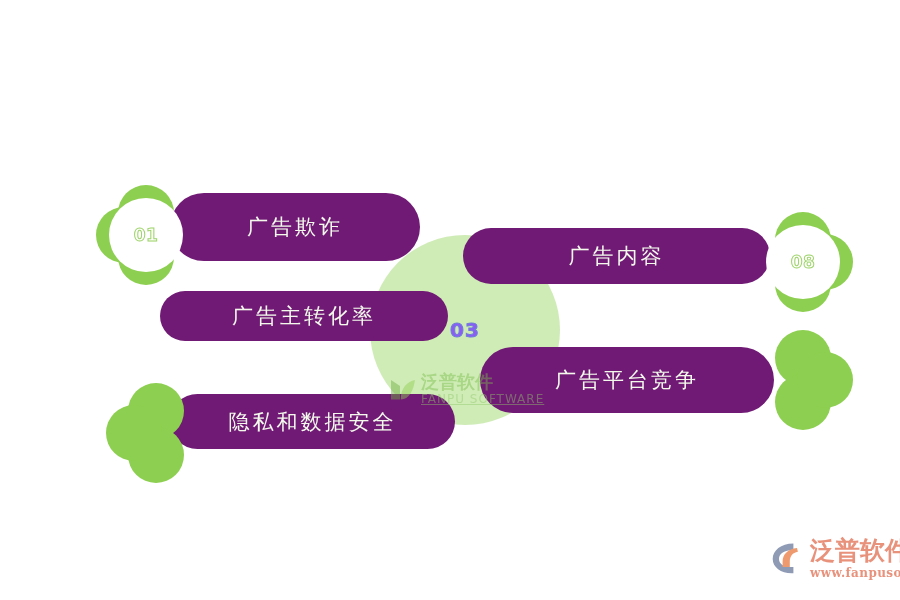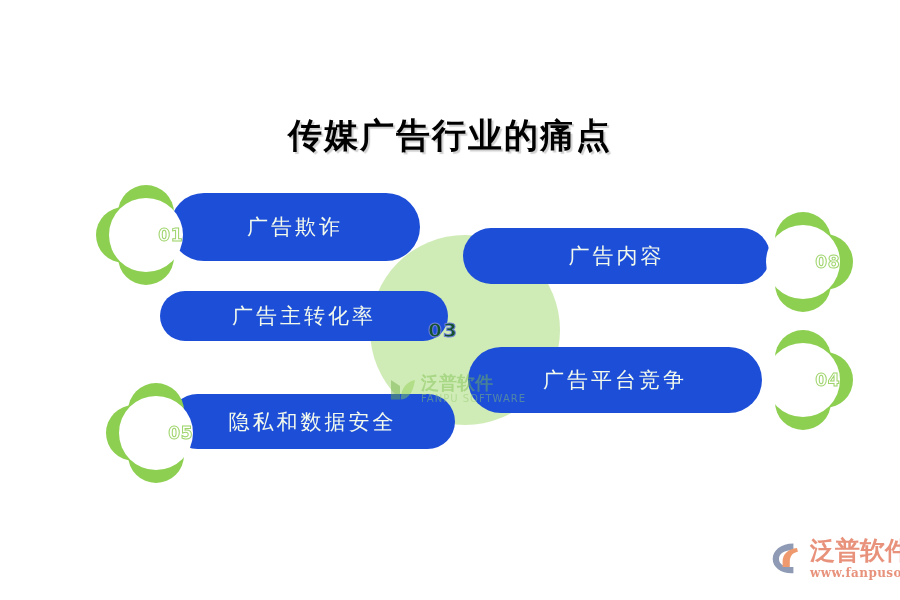--- a/index.html
+++ b/index.html
@@ -41,42 +41,42 @@
     position: absolute;
     left: 370px;
     top: 235px;
     width: 190px;
     height: 190px;
     border-radius: 50%;
     background: rgba(141, 207, 80, 0.42);
   }
   #center-number {
     position: absolute;
-    left: 348px;
+    left: 370px;
     top: 235px;
     width: 190px;
     height: 190px;
     display: flex;
     align-items: center;
     justify-content: center;
     font-family: "DejaVu Sans", sans-serif;
     font-size: 20px;
     font-weight: bold;
-    color: #14532d;
+    color: #8b5cf6;
     -webkit-text-stroke: 1px #6f7fd8;
     letter-spacing: 1px;
   }
 
   
   .row {
     position: absolute;
   }
   .bar {
     position: absolute;
-    background: #1d4ed8;
+    background: #701a75;
     border-radius: 34px;
     display: flex;
     align-items: center;
     box-sizing: border-box;
   }
   .bar-label {
     font-family: "DejaVu Serif", "Liberation Serif", serif;
     font-size: 21px;
     color: #f3faec;
     letter-spacing: 3px;
@@ -103,21 +103,21 @@
   .flower-core {
     position: absolute;
     left: 11px;
     top: 11px;
     width: 74px;
     height: 74px;
     border-radius: 50%;
     background: #ffffff;
     display: flex;
     align-items: center;
-    justify-content: flex-end;
+    justify-content: center;
   }
   .flower-number {
     font-family: "DejaVu Sans", sans-serif;
     font-size: 17px;
     font-weight: bold;
     color: #ffffff;
     -webkit-text-stroke: 1px #9ed46a;
     letter-spacing: 0.5px;
   }
 
@@ -147,25 +147,26 @@
   #center-watermark .wm-cn {
     font-family: "DejaVu Sans", sans-serif;
     font-size: 18px;
     font-weight: bold;
     color: #7bbf4a;
     letter-spacing: 0px;
     white-space: nowrap;
   }
   #center-watermark .wm-en {
     font-family: "DejaVu Sans", sans-serif;
-    font-size: 10px;
+    font-size: 12px;
     color: #8fc96a;
     letter-spacing: 1px;
     margin-top: 2px;
     white-space: nowrap;
+    text-decoration: underline;
   }
 
   
   #corner-logo {
     position: absolute;
     left: 770px;
     top: 538px;
     display: flex;
     align-items: flex-start;
   }
@@ -197,21 +198,20 @@
     letter-spacing: 0.4px;
     margin-top: 4px;
     white-space: nowrap;
   }
 </style>
 </head>
 <body>
 
 <div id="canvas">
 
-  <div id="page-title">传媒广告行业的痛点</div>
 
   <div id="center-circle"></div>
 
   <div class="row">
     <div class="bar" style="left:170px; top:193px; width:250px; height:68px;">
       <span class="bar-label">广告欺诈</span>
     </div>
     <div class="flower" style="left:98px; top:187px;">
       <div class="petal top"></div>
       <div class="petal bottom"></div>
@@ -237,44 +237,38 @@
   </div>
 
   <div class="row">
     <div class="bar" style="left:160px; top:291px; width:288px; height:50px;">
       <span class="bar-label">广告主转化率</span>
     </div>
   </div>
   <div id="center-number">03</div>
 
   <div class="row">
-    <div class="bar" style="left:468px; top:347px; width:294px; height:66px;">
+    <div class="bar" style="left:480px; top:347px; width:294px; height:66px;">
       <span class="bar-label">广告平台竞争</span>
     </div>
     <div class="flower" style="left:755px; top:332px;">
       <div class="petal top"></div>
       <div class="petal bottom"></div>
       <div class="petal side-r"></div>
-      <div class="flower-core">
-        <span class="flower-number">04</span>
-      </div>
     </div>
   </div>
 
   <div class="row">
     <div class="bar" style="left:170px; top:394px; width:285px; height:55px;">
       <span class="bar-label">隐私和数据安全</span>
     </div>
     <div class="flower" style="left:108px; top:385px;">
       <div class="petal top"></div>
       <div class="petal bottom"></div>
       <div class="petal side-l"></div>
-      <div class="flower-core">
-        <span class="flower-number">05</span>
-      </div>
     </div>
   </div>
 
   <div id="center-watermark">
     <svg class="wm-mark" viewBox="0 0 40 40">
       <path d="M4 8 L4 34 L16 34 L16 16 Z" fill="#6fae3f"></path>
       <path d="M17 34 C17 18, 26 10, 36 8 C34 22, 28 34, 17 34 Z" fill="#8DCF50"></path>
     </svg>
     <div class="wm-texts">
       <span class="wm-cn">泛普软件</span>

